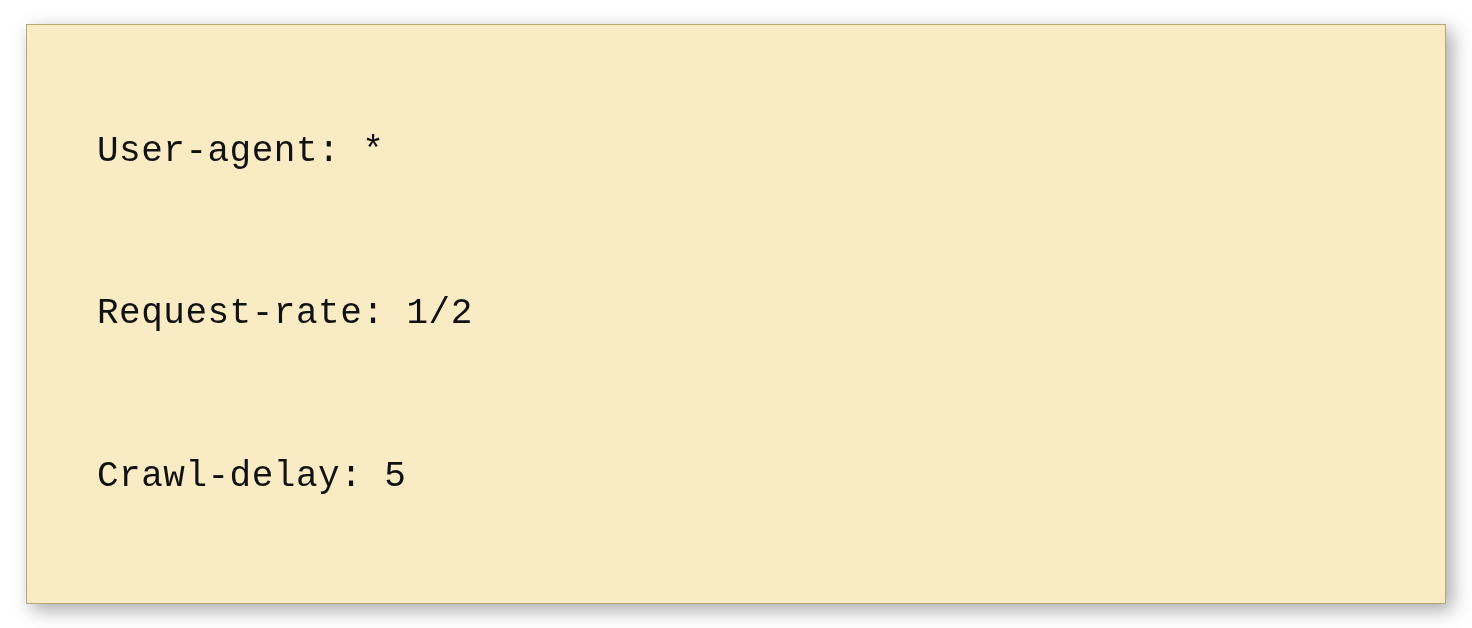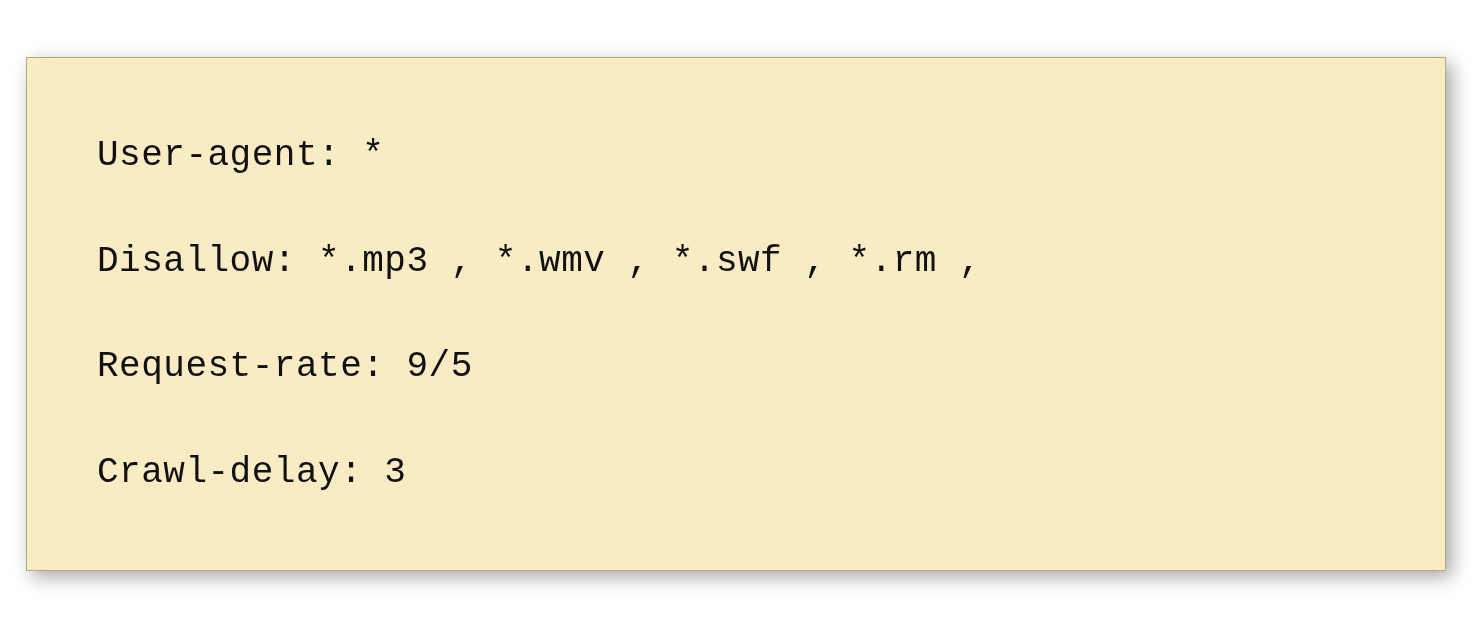--- a/index.html
+++ b/index.html
@@ -11,21 +11,21 @@
       width: 1472px;
       height: 628px;
       background: #ffffff;
       display: flex;
       align-items: center;
       justify-content: center;
       padding: 20px;
     }
     .code-box {
       width: 1420px;
-      height: 514px;
+      height: 580px;
       background: #f9ebc4;
       border: 1px solid #b8a878;
       box-shadow: 6px 6px 18px rgba(0,0,0,0.35);
       padding: 55px 70px;
       display: flex;
       flex-direction: column;
       justify-content: space-around;
       gap: 20px;
     }
     .code-line {
@@ -34,16 +34,15 @@
       color: #111111;
       white-space: pre;
       letter-spacing: 0.5px;
     }
   </style>
 </head>
 <body>
 
 <div class="code-box">
   <div class="code-line">User-agent: *</div>
-  <div class="code-line">Disallow: *.mp3 , *.wmv , *.swf , *.rm ,</div>
-  <div class="code-line">Request-rate: 9/5</div>
-  <div class="code-line">Crawl-delay: 3</div>
+  <div class="code-line">Request-rate: 1/2</div>
+  <div class="code-line">Crawl-delay: 5</div>
 </div>
 
 </body></html>

